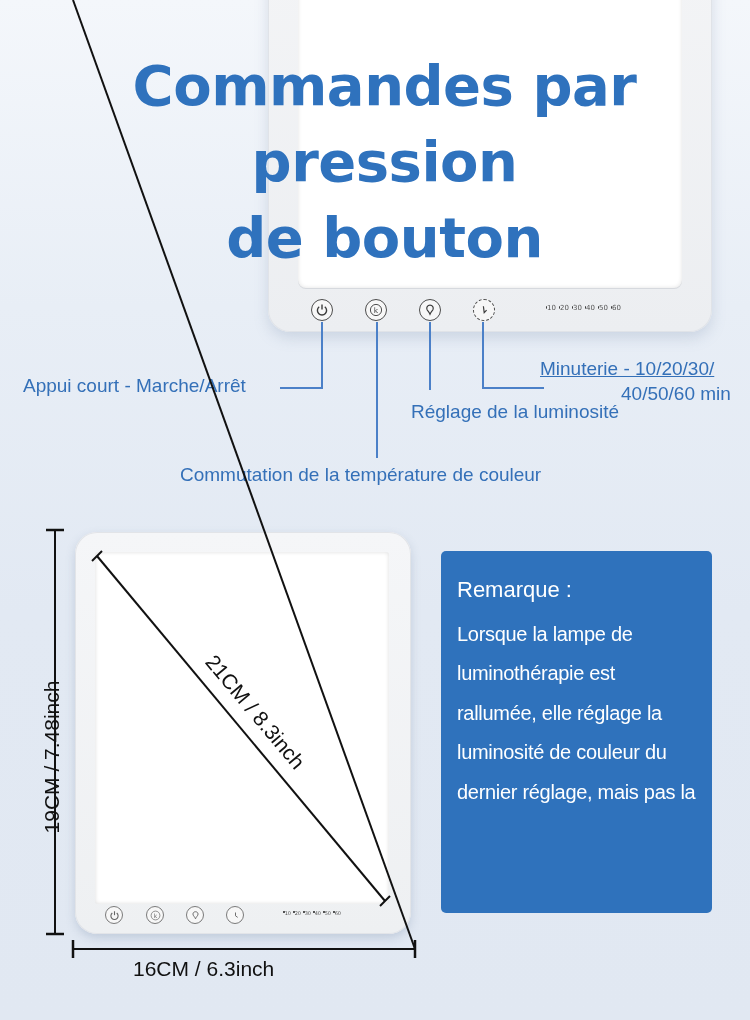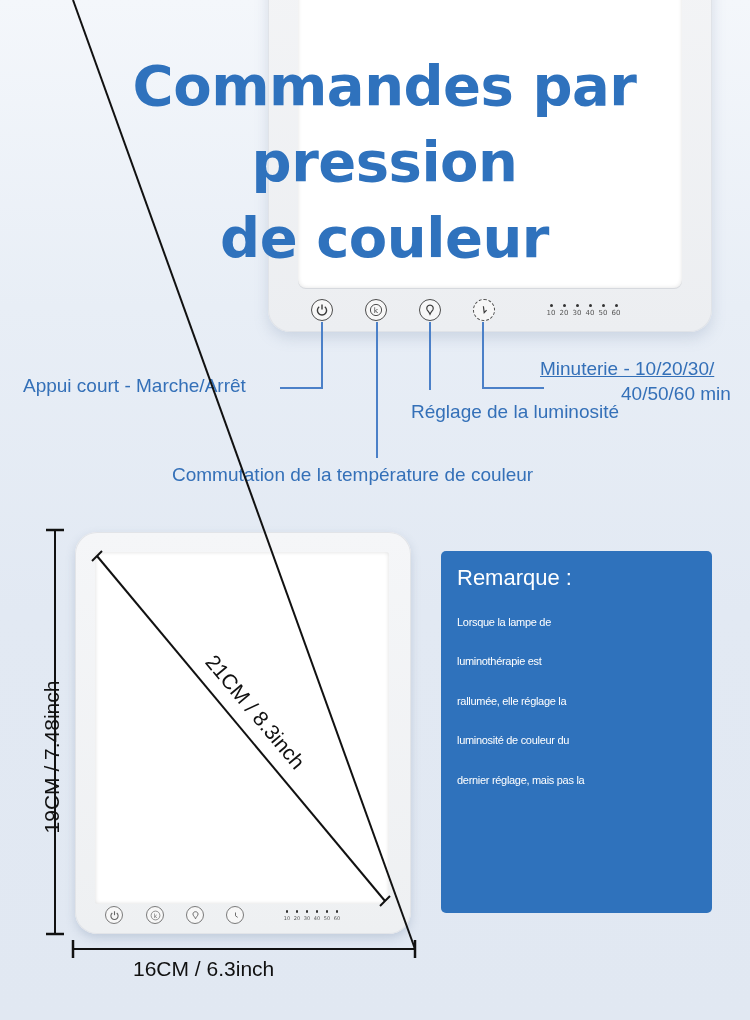--- a/index.html
+++ b/index.html
@@ -25,21 +25,21 @@
     box-shadow: inset 0 0 4px rgba(0,0,0,0.12), 0 1px 0 #d6d9de;
   }
   .btn-ico {
     width: 22px; height: 22px; border-radius: 50%;
     border: 1.5px solid #4d4d4d;
     display: flex; align-items: center; justify-content: center;
     background: #f7f7f7;
   }
   .btn-ico svg { width: 14px; height: 14px; }
   .timer-scale { display: flex; gap: 3px; }
-  .timer-scale .tick { display: flex; flex-direction: column; align-items: center; width: 10px; }
+  .timer-scale .tick { display: flex; flex-direction: row; align-items: center; width: 10px; }
   .timer-scale .dot { width: 3px; height: 3px; border-radius: 50%; background: #333; margin-bottom: 2px; }
   .timer-scale .num { font-size: 7px; color: #555; font-family: "DejaVu Sans", sans-serif; }
 
   
   .title {
     left: 0; top: 48px; width: 750px; text-align: center;
     font-family: "DejaVu Sans", sans-serif; font-weight: bold;
     font-size: 56px; line-height: 76px; color: #2f72bd;
     letter-spacing: -0.5px;
     padding-left: 19px;
@@ -73,25 +73,25 @@
 
   .dim-text {
     font-family: "Liberation Sans", sans-serif; font-size: 21px; color: #111;
     white-space: nowrap;
   }
 
   
   .note {
     left: 441px; top: 551px; width: 271px; height: 362px;
     background: #2f72bc; border-radius: 5px;
-    padding: 12px 16px;
+    padding: 24px 16px;
     color: #fff;
   }
   .note .note-title { font-size: 22px; font-family: "Liberation Sans", sans-serif; margin-bottom: 10px; line-height: 30px; }
-  .note .note-line { font-size: 11px; line-height: 39.4px; font-family: "Liberation Sans", sans-serif; white-space: nowrap; letter-spacing: -0.3px; }
+  .note .note-line { font-size: 20px; line-height: 39.4px; font-family: "Liberation Sans", sans-serif; white-space: nowrap; letter-spacing: -0.3px; }
 </style>
 </head>
 <body>
 
 <div class="abs lamp-top">
   <div class="screen"></div>
 
   <div class="abs btn-ico" style="left:43px; top:329px;">
     <svg viewBox="0 0 14 14">
         <path d="M4.2 3.8 A4.6 4.6 0 1 0 9.8 3.8" fill="none" stroke="#3c3c3c" stroke-width="1.4"></path>
@@ -138,35 +138,35 @@
       </div>
     <div class="tick">
         <span class="dot"></span>
         <span class="num">60</span>
       </div>
   </div>
 </div>
 
 <div class="abs title">
   <div>Commandes par pression</div>
-  <div>de couleur</div>
+  <div>de bouton</div>
 </div>
 
 <div class="abs line" style="left:321px; top:322px; width:2px; height:66px;"></div>
 <div class="abs line" style="left:280px; top:387px; width:43px; height:2px;"></div>
 
 <div class="abs line" style="left:376px; top:322px; width:2px; height:136px;"></div>
 
 <div class="abs line" style="left:429px; top:322px; width:2px; height:68px;"></div>
 
 <div class="abs line" style="left:482px; top:322px; width:2px; height:67px;"></div>
 <div class="abs line" style="left:482px; top:387px; width:62px; height:2px;"></div>
 
 <div class="abs label" style="left:23px; top:375px;">Appui court - Marche/Arrêt</div>
-<div class="abs label" style="left:172px; top:464px;">Commutation de la température de couleur</div>
+<div class="abs label" style="left:180px; top:464px;">Commutation de la température de couleur</div>
 <div class="abs label" style="left:411px; top:401px;">Réglage de la luminosité</div>
 <div class="abs label" style="left:540px; top:358px;text-decoration:underline;">Minuterie - 10/20/30/</div>
 <div class="abs label" style="left:576px; top:383px;margin-left:45px;">40/50/60 min</div>
 
 <div class="abs lamp-bot">
   <div class="screen"></div>
 
   <div class="abs btn-ico" style="left:30px; top:374px;">
     <svg viewBox="0 0 14 14">
         <path d="M4.2 3.8 A4.6 4.6 0 1 0 9.8 3.8" fill="none" stroke="#666" stroke-width="1.4"></path>

